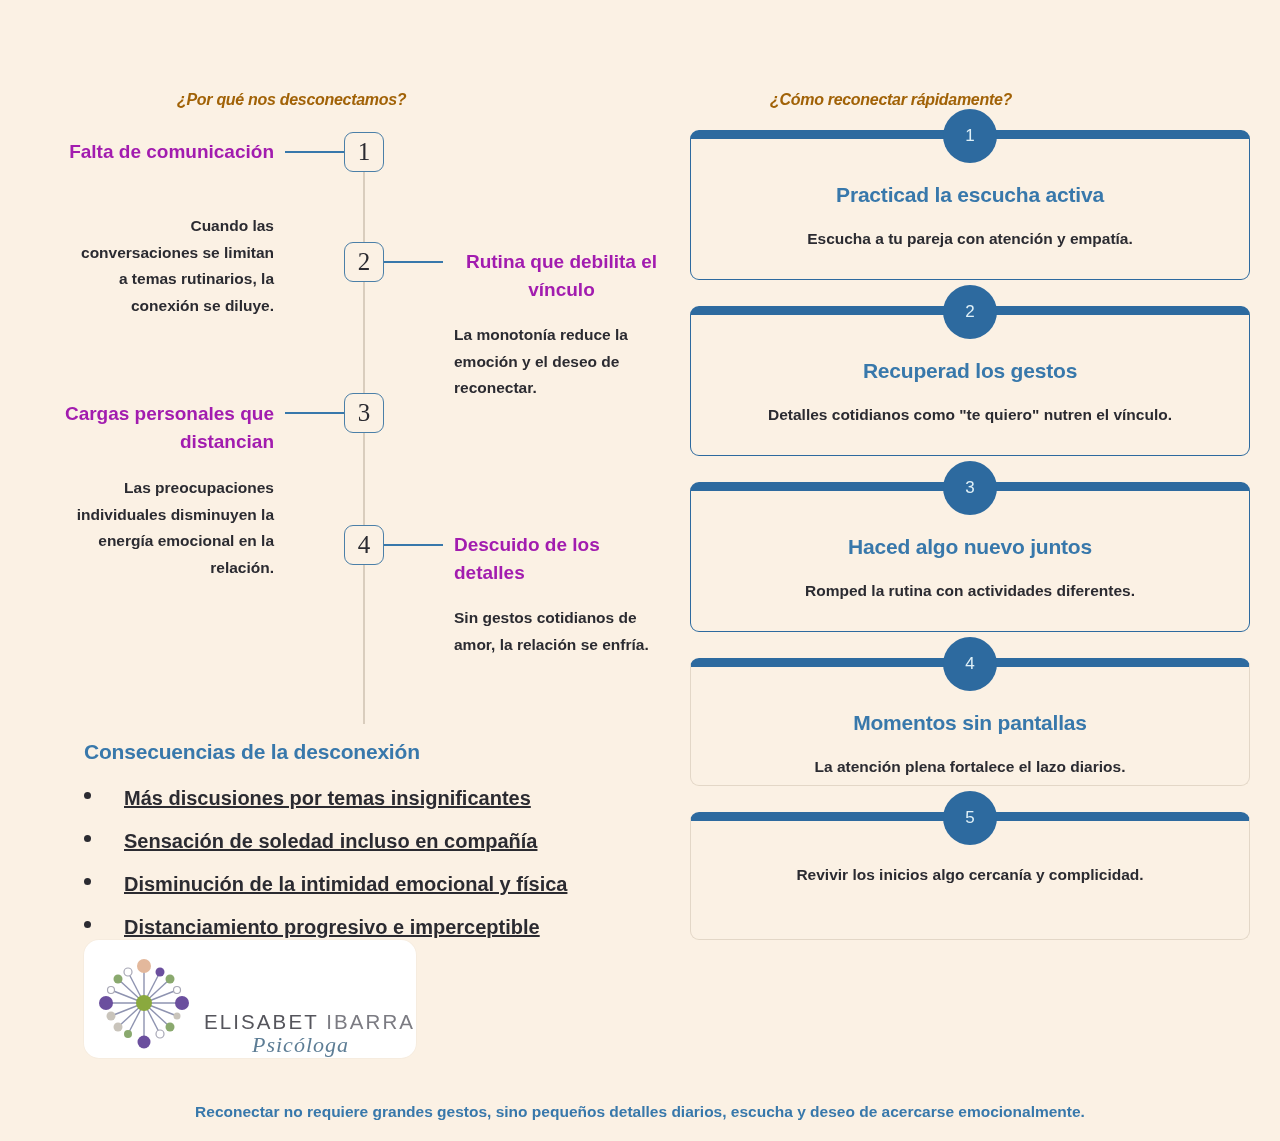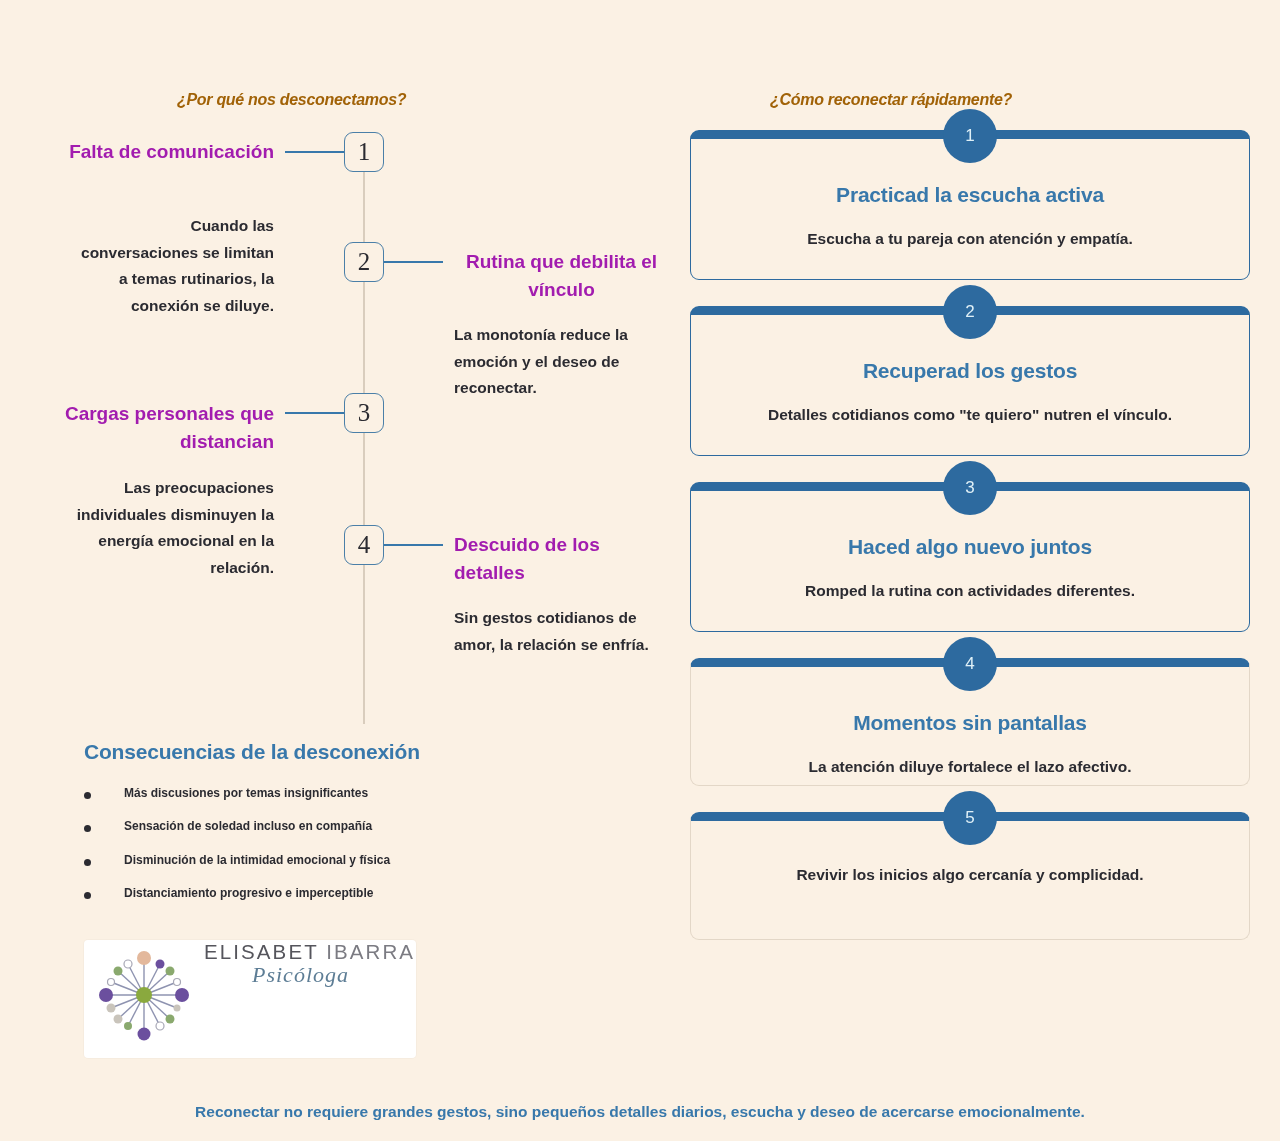--- a/index.html
+++ b/index.html
@@ -70,38 +70,39 @@
   
   #consequences { position:absolute; left:84px; top:740px; width:560px; }
   #cons-title {
     font-size:21px; font-weight:bold; color:#3878ab;
     margin:0 0 22px 0; letter-spacing:-0.2px;
   }
   .cons-list { list-style:none; margin:0; padding:0; }
   .cons-item {
     position:relative;
     padding-left:40px;
-    font-size:12px; font-weight:bold;
+    font-size:20px; font-weight:bold;
     color:#2b2b31;
     margin-bottom:19px;
     line-height:1.2;
+    text-decoration:underline;
   }
   .cons-bullet {
     position:absolute; left:0; top:6px;
     width:7px; height:7px; border-radius:50%;
     background:#2b2b31;
   }
 
   
   #logo-card {
     position:absolute; left:84px; top:940px;
     width:332px; height:118px;
     background:#ffffff;
-    border-radius:4px;
-    display:flex; align-items:flex-start;
+    border-radius:15px;
+    display:flex; align-items:flex-end;
     box-shadow:0 0 0 1px rgba(0,0,0,0.02);
   }
   #logo-mark { width:120px; height:110px; flex:0 0 120px; }
   #logo-words { flex:1; padding-right:14px; }
   #logo-name {
     font-size:20.5px; letter-spacing:2.1px;
     color:#55555c; font-family:"Liberation Sans", sans-serif;
     white-space:nowrap;
   }
   #logo-name .thin { color:#7b7b82; }
@@ -276,21 +277,21 @@
 
     <div class="card blue" style="height:150px;">
       <div class="card-badge">3</div>
       <h3 class="card-title">Haced algo nuevo juntos</h3>
       <p class="card-text">Romped la rutina con actividades diferentes.</p>
     </div>
 
     <div class="card plain" style="height:128px;">
       <div class="card-badge">4</div>
       <h3 class="card-title">Momentos sin pantallas</h3>
-      <p class="card-text">La atención diluye fortalece el lazo afectivo.</p>
+      <p class="card-text">La atención plena fortalece el lazo diarios.</p>
     </div>
 
     <div class="card plain" style="height:128px;">
       <div class="card-badge">5</div>
       <p class="card-text">Revivir los inicios algo cercanía y complicidad.</p>
     </div>
 
   </div>
 
   <div id="footer">Reconectar no requiere grandes gestos, sino pequeños detalles diarios, escucha y deseo de acercarse emocionalmente.</div>

